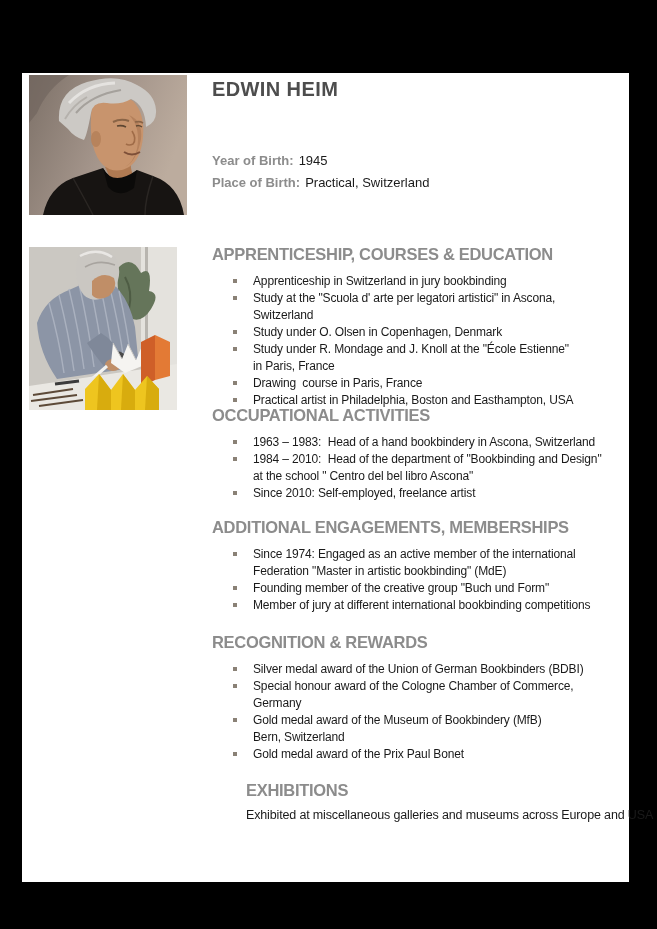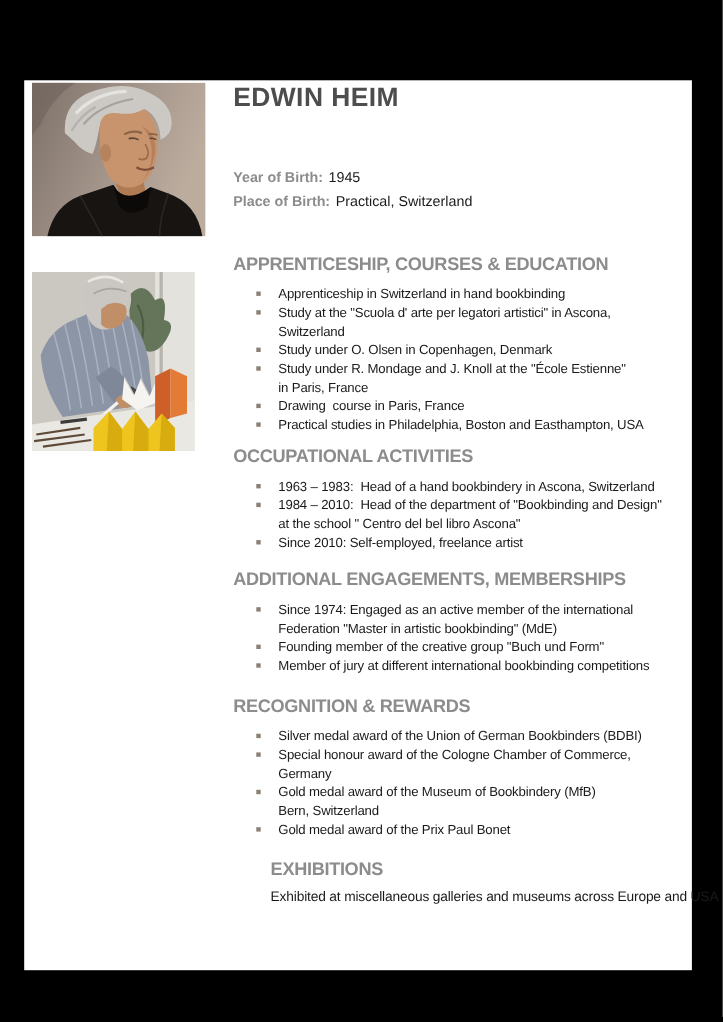--- a/index.html
+++ b/index.html
@@ -18,25 +18,25 @@
     position:absolute; left:22px; top:73px; width:607px; height:809px;
     background:var(--page_bg);
   }
   .photo{position:absolute; overflow:hidden;}
   .photo svg{display:block;width:100%;height:100%;}
   .photo-1{left:7px; top:2px; width:158px; height:140px;}
   .photo-2{left:7px; top:174px; width:148px; height:163px;}
 
   .block{position:absolute; left:190px; width:418px;}
   .cv-title{
-    top:4px; font-size:24px; font-weight:bold; color:var(--title);
+    top:4px; font-size:20px; font-weight:bold; color:var(--title);
     letter-spacing:.4px; line-height:24px;
   }
   .sec-personal{top:72px;}
-  .sec-1{top:158px;}
+  .sec-1{top:172px;}
   .sec-2{top:333px;}
   .sec-3{top:445px;}
   .sec-4{top:560px;}
   .sec-exh{top:708px;margin-left:34px;}
 
   .sec-heading{
     font-size:16.5px; font-weight:bold; color:var(--heading);
     line-height:18px; letter-spacing:-.3px; white-space:nowrap;
   }
   .field{margin-top:6px; font-size:13px; line-height:16px; color:var(--body); white-space:nowrap;}
@@ -167,28 +167,28 @@
       <span class="lbl">Year of Birth:</span><span class="val">1945</span>
     </div>
     <div class="field">
       <span class="lbl">Place of Birth:</span><span class="val">Practical, Switzerland</span>
     </div>
   </div>
 
   <div class="block sec-1">
     <div class="sec-heading">APPRENTICESHIP, COURSES &amp; EDUCATION</div>
     <ul class="bullets">
-      <li><span>Apprenticeship in Switzerland in hand bookbinding</span></li>
+      <li><span>Apprenticeship in Switzerland in jury bookbinding</span></li>
       <li><span>Study at the "Scuola d' arte per legatori artistici" in Ascona,
 Switzerland</span></li>
       <li><span>Study under O. Olsen in Copenhagen, Denmark</span></li>
       <li><span>Study under R. Mondage and J. Knoll at the "École Estienne"
 in Paris, France</span></li>
       <li><span>Drawing  course in Paris, France</span></li>
-      <li><span>Practical studies in Philadelphia, Boston and Easthampton, USA</span></li>
+      <li><span>Practical artist in Philadelphia, Boston and Easthampton, USA</span></li>
     </ul>
   </div>
 
   <div class="block sec-2">
     <div class="sec-heading">OCCUPATIONAL ACTIVITIES</div>
     <ul class="bullets">
       <li><span>1963 – 1983:  Head of a hand bookbindery in Ascona, Switzerland</span></li>
       <li><span>1984 – 2010:  Head of the department of "Bookbinding and Design"
 at the school " Centro del bel libro Ascona"</span></li>
       <li><span>Since 2010: Self-employed, freelance artist</span></li>

